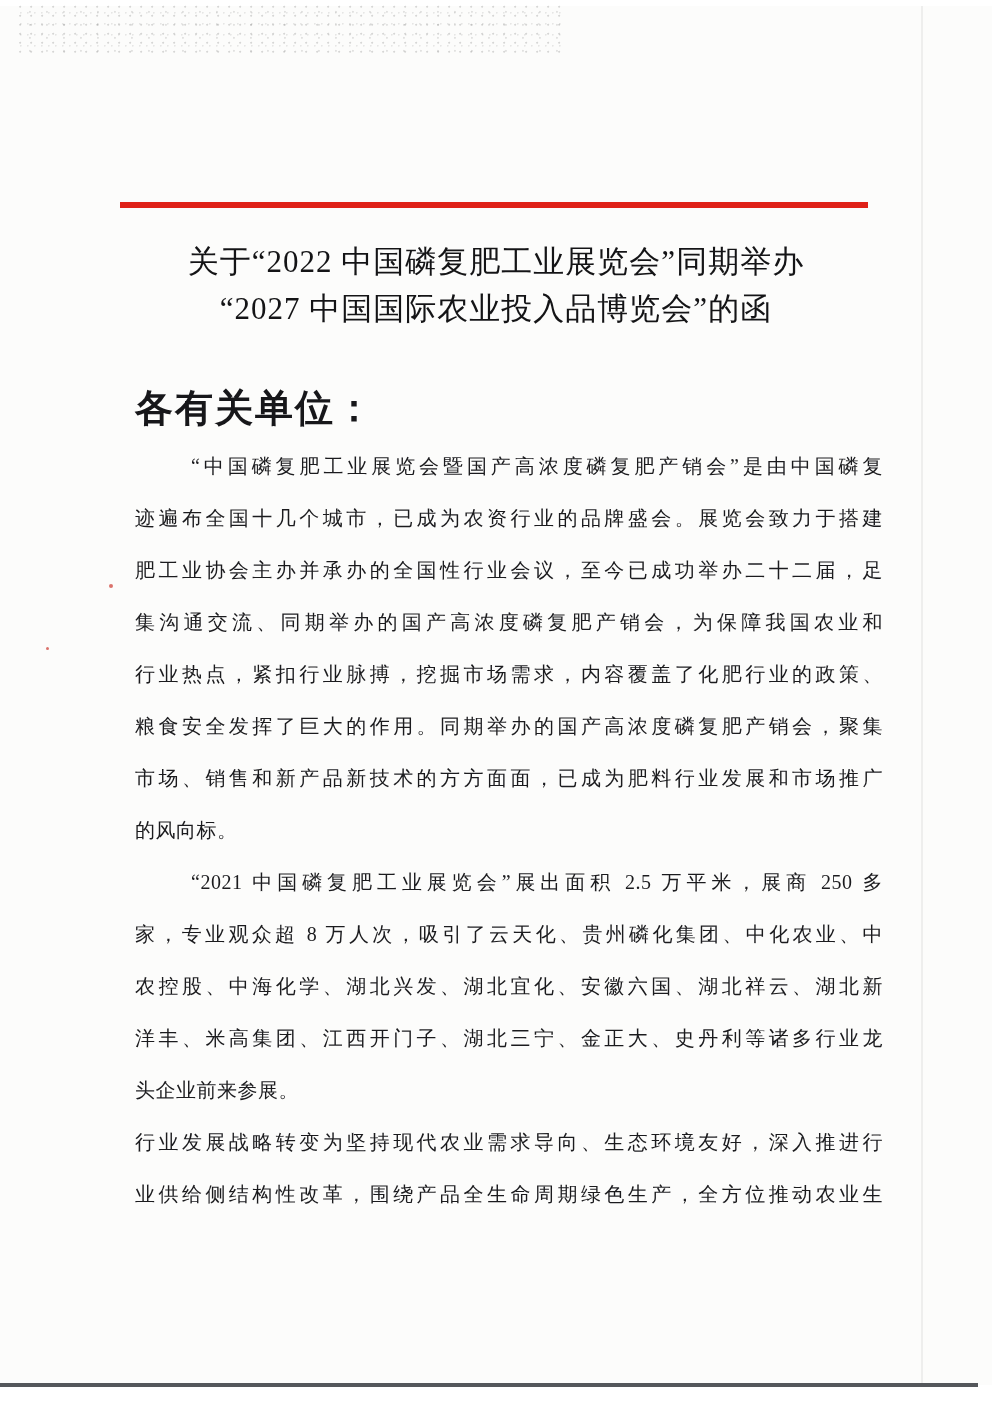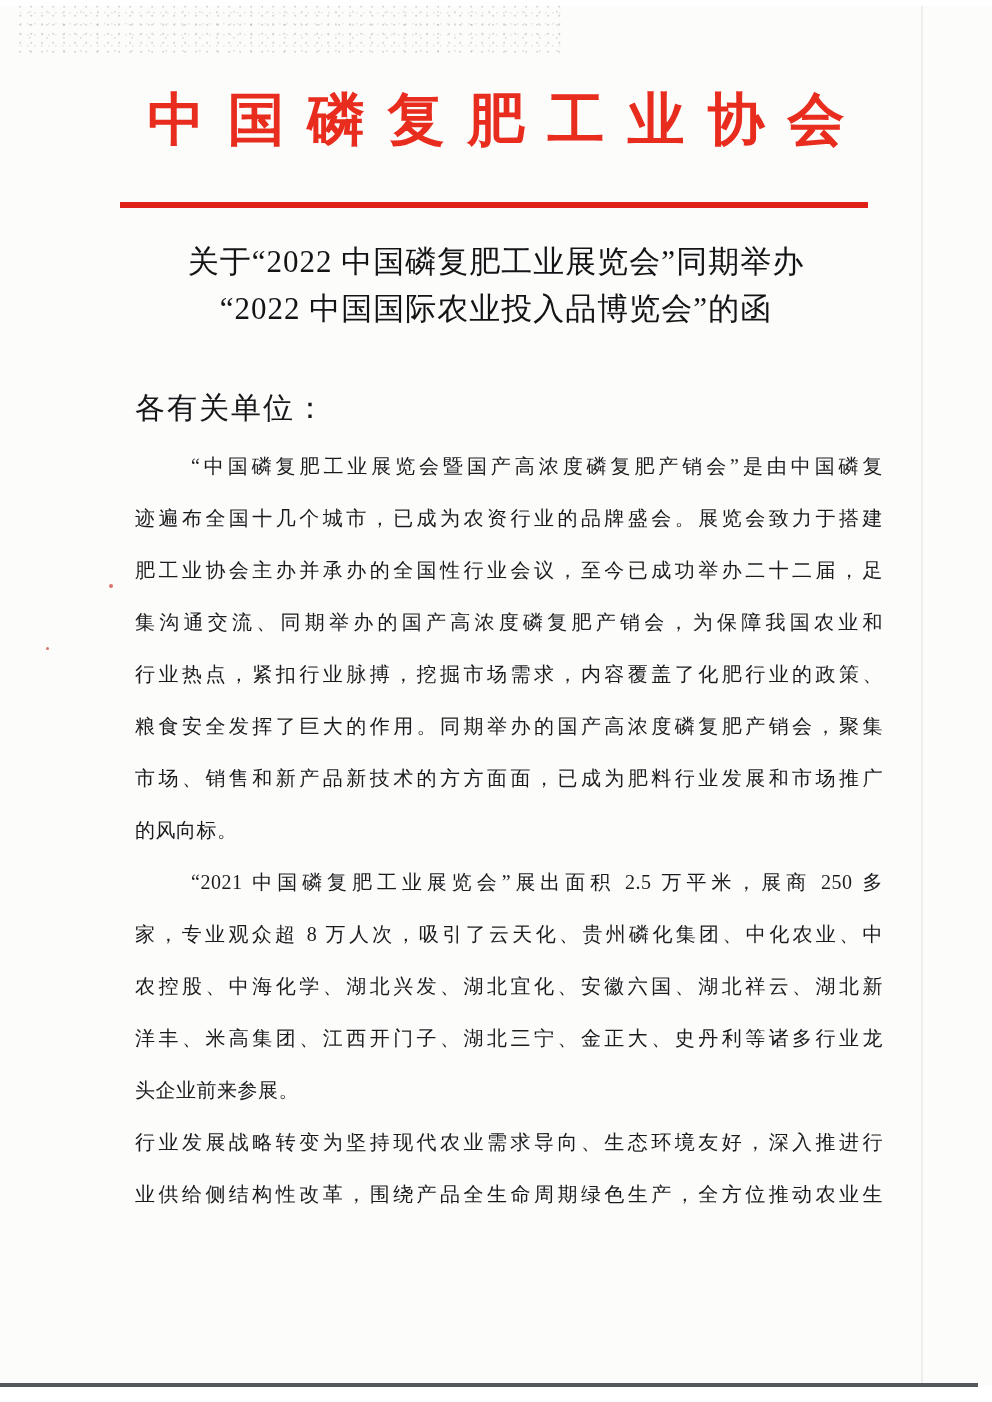--- a/index.html
+++ b/index.html
@@ -72,23 +72,23 @@
     text-align: center;
     font-size: 31px;
     line-height: 47px;
     font-weight: normal;
     color: #141416;
     letter-spacing: 1px;
   }
   .salutation {
     position: absolute;
     left: 135px; top: 390px;
-    font-size: 30px;
+    font-size: 38px;
     line-height: 36px;
-    font-weight: 400;
+    font-weight: 700;
     color: #17171a;
     letter-spacing: 2px;
   }
   .body-text {
     position: absolute;
     left: 135px; top: 440px;
     width: 748px;
     color: #1b1b1e;
   }
   .line {
@@ -121,27 +121,26 @@
   }
 </style>
 </head>
 <body>
 
 <div class="stage">
   <div class="paper"></div>
   <div class="speckle"></div>
   <div class="crease"></div>
 
-  <div class="letterhead">中国磷复肥工业协会</div>
 
   <div class="red-rule"></div>
 
   <div class="doc-title">
     <div>关于“2022 中国磷复肥工业展览会”同期举办</div>
-    <div>“2022 中国国际农业投入品博览会”的函</div>
+    <div>“2027 中国国际农业投入品博览会”的函</div>
   </div>
 
   <div class="salutation">各有关单位：</div>
 
   <div class="body-text">
 
     <div class="line indent">“中国磷复肥工业展览会暨国产高浓度磷复肥产销会”是由中国磷复</div>
     <div class="line">迹遍布全国十几个城市，已成为农资行业的品牌盛会。展览会致力于搭建</div>
     <div class="line">肥工业协会主办并承办的全国性行业会议，至今已成功举办二十二届，足</div>
     <div class="line">集沟通交流、同期举办的国产高浓度磷复肥产销会，为保障我国农业和</div>

